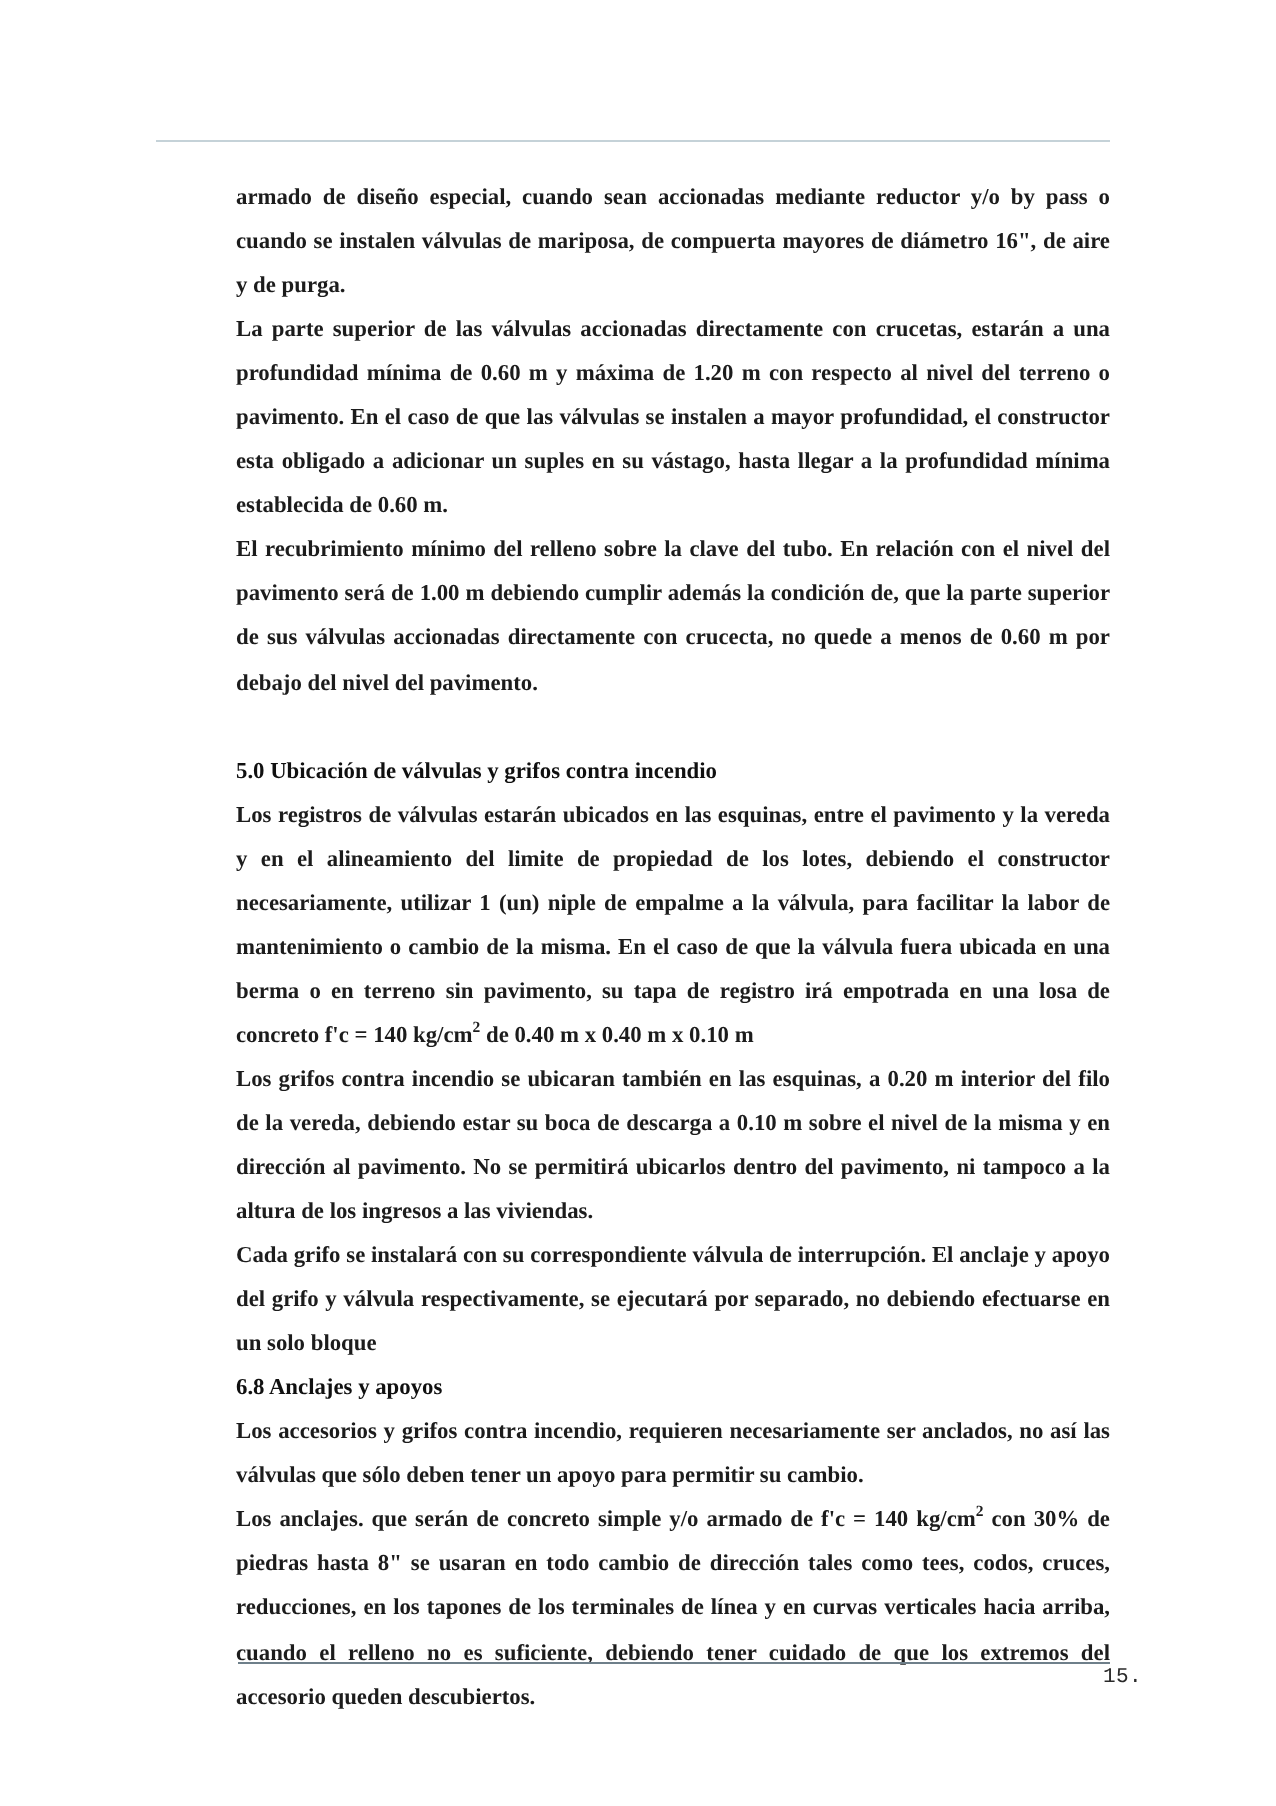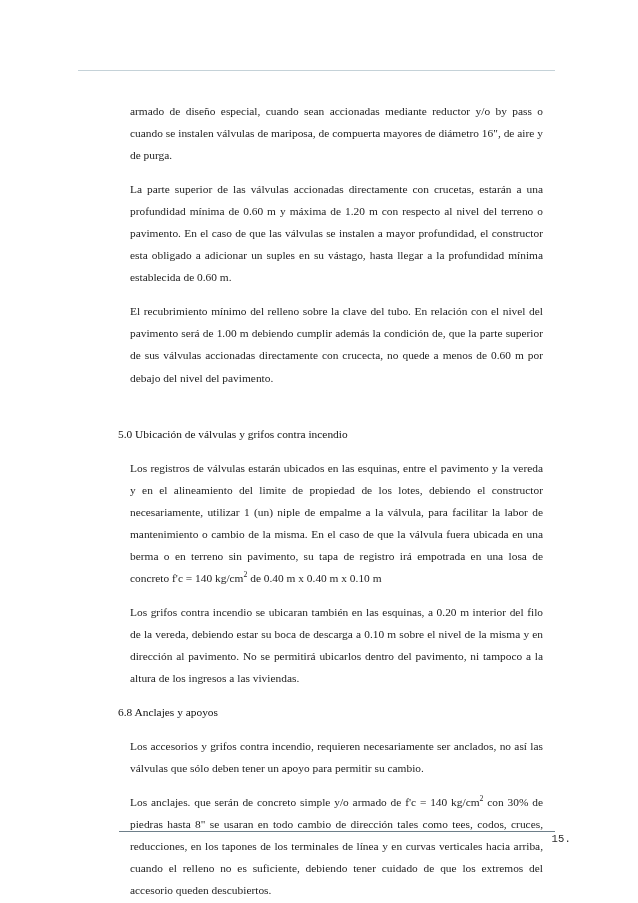--- a/index.html
+++ b/index.html
@@ -46,33 +46,34 @@
     color: #2a2a2a;
     letter-spacing: 0.2px;
   }
   .content {
     position: absolute;
     left: 118px;
     top: 88px;
     width: 437px;
   }
   p.para {
-    margin: 12px;
+    margin: 0;
     font-size: 11.4px;
     line-height: 22.05px;
     text-align: justify;
     text-justify: inter-word;
     color: #1c1c1c;
+    font-weight: bold;
     -webkit-font-smoothing: antialiased;
   }
   h3.heading {
     margin: 0;
     font-size: 11.4px;
     line-height: 22.05px;
-    font-weight: normal;
+    font-weight: bold;
     text-align: left;
     color: #101010;
   }
   .gap-block {
     height: 22px;
   }
   sup {
     font-size: 0.68em;
     vertical-align: super;
     line-height: 0;
@@ -86,20 +87,21 @@
   <div class="header-rule"></div>
 
   <div class="content">
       <p class="para">armado de diseño especial, cuando sean accionadas mediante reductor y/o by pass o cuando se instalen válvulas de mariposa, de compuerta mayores de diámetro 16", de aire y de purga.</p>
       <p class="para">La parte superior de las válvulas accionadas directamente con crucetas, estarán a una profundidad mínima de 0.60 m y máxima de 1.20 m con respecto al nivel del terreno o pavimento. En el caso de que las válvulas se instalen a mayor profundidad, el constructor esta obligado a adicionar un suples en su vástago, hasta llegar a la profundidad mínima establecida de 0.60 m.</p>
       <p class="para">El recubrimiento mínimo del relleno sobre la clave del tubo. En relación con el nivel del pavimento será de 1.00 m debiendo cumplir además la condición de, que la parte superior de sus válvulas accionadas directamente con crucecta, no quede a menos de 0.60 m por debajo del nivel del pavimento.</p>
       <div class="gap-block"></div>
       <h3 class="heading">5.0 Ubicación de válvulas y grifos contra incendio</h3>
       <p class="para">Los registros de válvulas estarán ubicados en las esquinas, entre el pavimento y la vereda y en el alineamiento del limite de propiedad de los lotes, debiendo el constructor necesariamente, utilizar 1 (un) niple de empalme a la válvula, para facilitar la labor de mantenimiento o cambio de la misma.  En el caso de que la válvula fuera ubicada en una berma o en terreno sin pavimento, su tapa de registro irá empotrada en una losa de concreto f'c = 140 kg/cm<sup>2</sup> de 0.40 m x 0.40 m x 0.10 m</p>
       <p class="para">Los grifos contra incendio se ubicaran también en las esquinas, a 0.20 m interior del filo de la vereda, debiendo estar su boca de descarga a 0.10 m sobre el nivel de la misma y en dirección al pavimento.  No se permitirá ubicarlos dentro del pavimento, ni tampoco a la altura de los ingresos a las viviendas.</p>
+      <p class="para">Cada grifo se instalará con su correspondiente válvula de interrupción. El anclaje y apoyo del grifo y válvula respectivamente, se ejecutará por separado, no debiendo efectuarse en un solo bloque</p>
       <h3 class="heading">6.8 Anclajes y apoyos</h3>
       <p class="para">Los accesorios y grifos contra incendio, requieren necesariamente ser anclados, no así las válvulas que sólo deben tener un apoyo para permitir su cambio.</p>
       <p class="para">Los anclajes. que serán de concreto simple y/o armado de f'c = 140 kg/cm<sup>2</sup> con 30% de piedras hasta 8" se usaran en todo cambio de dirección tales como tees, codos, cruces, reducciones, en los tapones de los terminales de línea y en curvas verticales hacia arriba, cuando el relleno no es suficiente, debiendo tener cuidado de que los extremos del accesorio queden descubiertos.</p>
     </div>
 
   <div class="footer-rule"></div>
 
   <div class="page-number">15.</div>
 
 </div>

